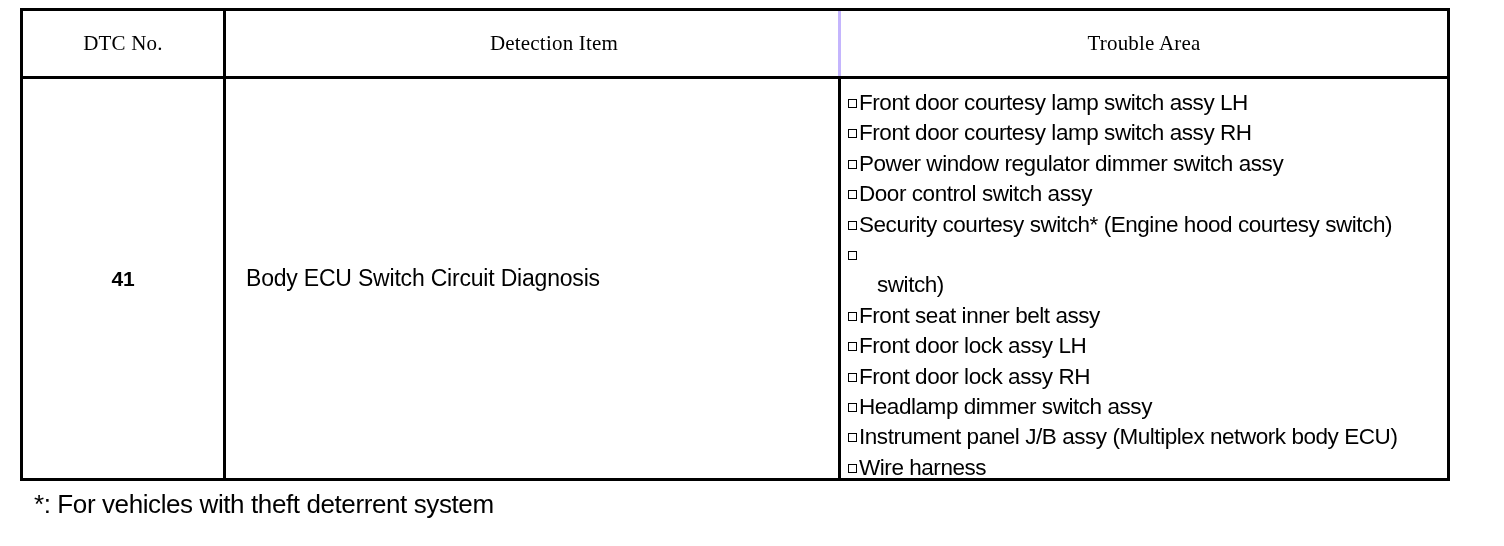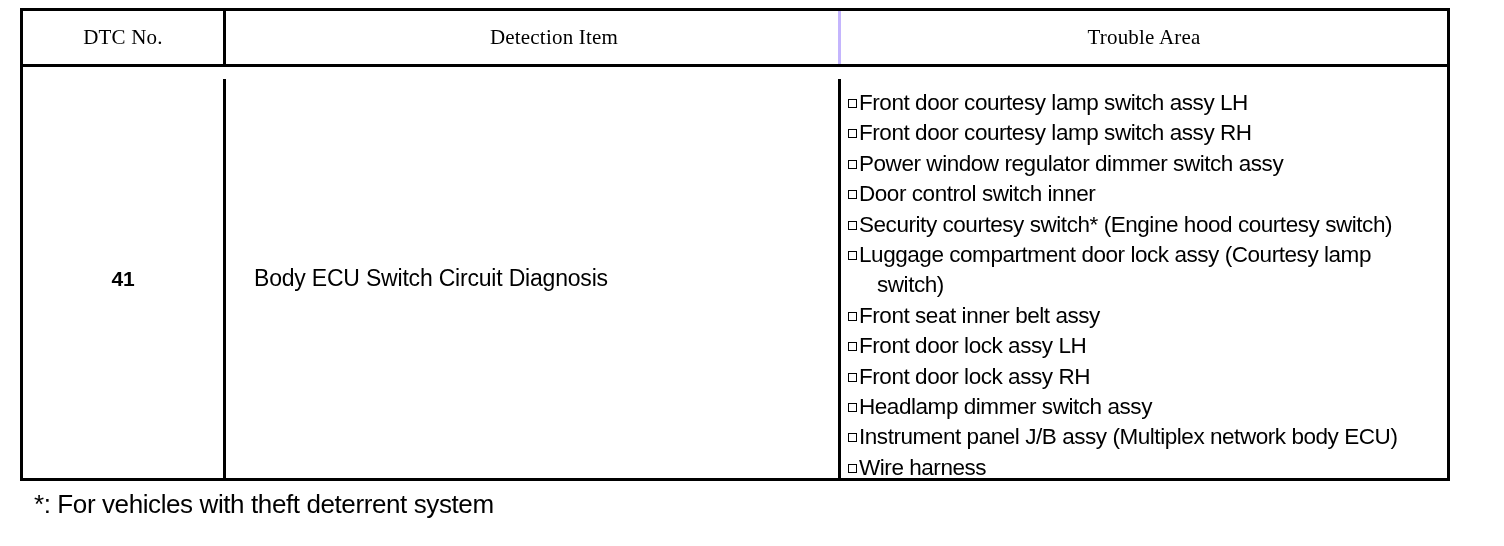--- a/index.html
+++ b/index.html
@@ -25,21 +25,21 @@
     width: 1430px;       
     height: 473px;       
     border: 3px solid #000;
     box-sizing: border-box;
   }
 
   
   .hdr-row {
     position: absolute;
     left: 0; top: 0; right: 0;
-    height: 56px;                
+    height: 68px;                
     border-bottom: 3px solid #000;
     box-sizing: border-box;
   }
   .hdr-cell {
     position: absolute;
     top: 0;
     bottom: 0;
     display: flex;
     align-items: center;
     justify-content: center;
@@ -77,21 +77,21 @@
     font-weight: bold;
     letter-spacing: -0.3px;
   }
   .cell-detect {
     left: 200px; width: 615px;
     border-left: 3px solid #000;
     display: flex;
     align-items: center;
   }
   .cell-detect .detect-value {
-    padding-left: 28px;
+    padding-left: 20px;
     font-size: 23px;
     letter-spacing: -0.2px;
     white-space: nowrap;
   }
   .cell-trouble {
     left: 815px; right: 0;
     border-left: 3px solid #000;
     padding: 9px 0 0 7px;
   }
 
@@ -157,23 +157,23 @@
 
     <div class="body-cell cell-detect">
       <span class="detect-value">Body ECU Switch Circuit Diagnosis</span>
     </div>
 
     <div class="body-cell cell-trouble">
       <ul class="trouble-list">
         <li><span class="bullet-box"></span><span>Front door courtesy lamp switch assy LH</span></li>
         <li><span class="bullet-box"></span><span>Front door courtesy lamp switch assy RH</span></li>
         <li><span class="bullet-box"></span><span>Power window regulator dimmer switch assy</span></li>
-        <li><span class="bullet-box"></span><span>Door control switch inner</span></li>
+        <li><span class="bullet-box"></span><span>Door control switch assy</span></li>
         <li><span class="bullet-box"></span><span>Security courtesy switch* (Engine hood courtesy switch)</span></li>
-        <li class="wrapped"><span class="bullet-box"></span><span>Luggage compartment door lock assy (Courtesy lamp</span><span class="cont">switch)</span></li>
+        <li class="wrapped"><span class="bullet-box"></span><span class="cont">switch)</span></li>
         <li><span class="bullet-box"></span><span>Front seat inner belt assy</span></li>
         <li><span class="bullet-box"></span><span>Front door lock assy LH</span></li>
         <li><span class="bullet-box"></span><span>Front door lock assy RH</span></li>
         <li><span class="bullet-box"></span><span>Headlamp dimmer switch assy</span></li>
         <li><span class="bullet-box"></span><span>Instrument panel J/B assy (Multiplex network body ECU)</span></li>
         <li><span class="bullet-box"></span><span>Wire harness</span></li>
       </ul>
     </div>
 
   </div>

